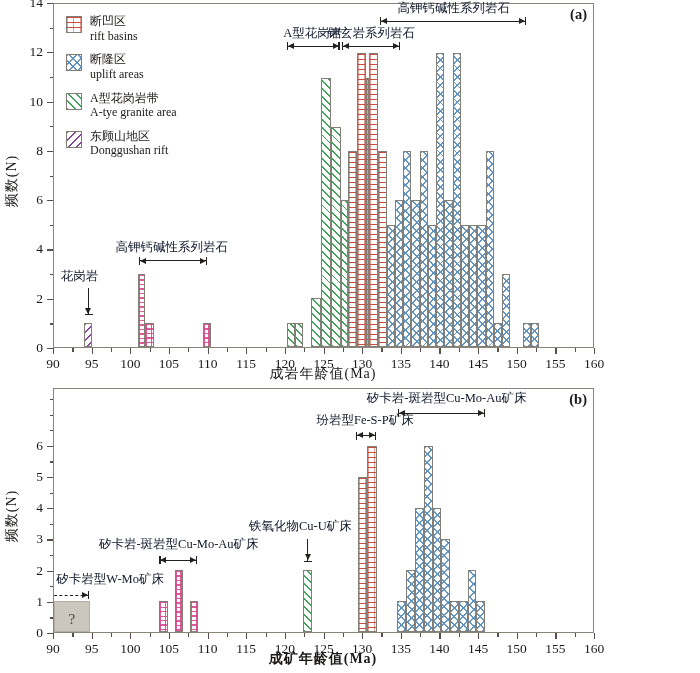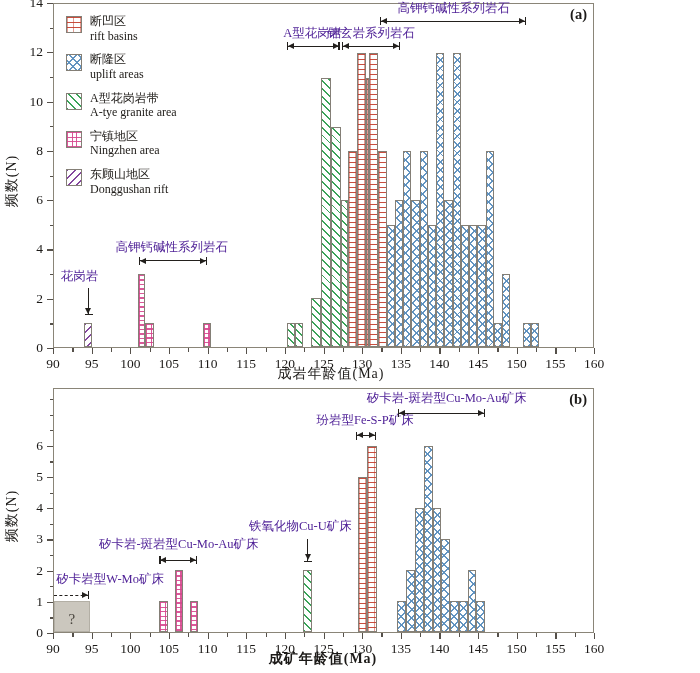--- a/index.html
+++ b/index.html
@@ -31,21 +31,21 @@
   .ytick-label{position:absolute;transform:translateY(-50%);text-align:right;width:30px;font-size:13.5px;}
   .axis-title-x{position:absolute;transform:translateX(-50%);font-size:14px;letter-spacing:1px;}
   .axis-title-y{position:absolute;transform:rotate(-90deg);transform-origin:center;
                 font-size:14px;letter-spacing:1px;white-space:nowrap;}
   .corner-label{position:absolute;top:2px;right:6px;font-weight:bold;font-size:14.5px;}
   .legend{position:absolute;left:12px;top:10px;}
   .legend-item{display:flex;align-items:flex-start;margin-bottom:9px;}
   .legend-swatch{width:16px;height:17px;box-sizing:border-box;border:1px solid #847f76;
                  background:#fff;margin-right:8px;flex:0 0 auto;margin-top:2px;}
   .legend-text{font-size:12px;line-height:1.22;color:#23201d;white-space:nowrap;}
-  .anno-text{position:absolute;font-size:12.5px;color:#4c1d95;white-space:nowrap;}
+  .anno-text{position:absolute;font-size:12.5px;color:#0f172a;white-space:nowrap;}
   .harrow{position:absolute;height:0;border-top:1.2px solid #23201d;}
   .harrow.dashed{border-top-style:dashed;}
   .cap{position:absolute;top:-4.5px;width:1.2px;height:8px;background:#23201d;}
   .head{position:absolute;width:0;height:0;top:-3.6px;
         border-top:3px solid transparent;border-bottom:3px solid transparent;}
   .head-l{border-right:6.5px solid #23201d;left:1px;}
   .head-r{border-left:6.5px solid #23201d;right:1px;}
   .varrow{position:absolute;width:0;border-left:1.2px solid #23201d;}
   .varrow .vhead{position:absolute;left:-3.6px;bottom:1px;width:0;height:0;
         border-left:3px solid transparent;border-right:3px solid transparent;
@@ -72,27 +72,20 @@
           <div class="legend-text">
             <div>断隆区</div>
             <div>uplift  areas</div>
           </div>
         </div>
         <div class="legend-item">
           <div class="legend-swatch bar granite" style="position: relative;"></div>
           <div class="legend-text">
             <div>A型花岗岩带</div>
             <div>A-tye  granite area</div>
-          </div>
-        </div>
-        <div class="legend-item">
-          <div class="legend-swatch bar ningzhen" style="position: relative;"></div>
-          <div class="legend-text">
-            <div>宁镇地区</div>
-            <div>Ningzhen  area</div>
           </div>
         </div>
         <div class="legend-item">
           <div class="legend-swatch bar donggushan" style="position: relative;"></div>
           <div class="legend-text">
             <div>东顾山地区</div>
             <div>Donggushan rift</div>
           </div>
         </div>
       </div>
@@ -156,21 +149,21 @@
       </div>
       <div class="anno-text" style="bottom: 96.0714%; left: 74.1429%; transform: translateX(-50%);">高钾钙碱性系列岩石</div>
       <div class="harrow" style="left: 60.4286%; width: 27.1429%; bottom: 94.8571%;">
         <div class="cap" style="left: 0px;"></div>
         <div class="head head-l"></div>
         <div class="cap" style="right: 0px;"></div>
         <div class="head head-r"></div>
       </div>
     </div>
   <div class="axis-title-y" style="left:-38px;top:172px;width:100px;text-align:center;">频数(N)</div>
-  <div class="axis-title-x" style="left:323px;top:365px;margin-left:8px;">成岩年龄值(Ma)</div>
+  <div class="axis-title-x" style="left:323px;top:365px;">成岩年龄值(Ma)</div>
 
   <div class="plot" id="plot-b">
     <div class="corner-label">(b)</div>
   <div class="bar skarn" style="left: 0%; width: 6.64286%; height: 12.7389%;">
         <span class="bar-label">?</span>
       </div>
       <div class="bar ningzhen" style="left: 19.5714%; width: 1.5%; height: 12.7389%;"></div>
       <div class="bar ningzhen" style="left: 22.4286%; width: 1.5%; height: 25.4777%;"></div>
       <div class="bar ningzhen" style="left: 25.2857%; width: 1.5%; height: 12.7389%;"></div>
       <div class="bar granite" style="left: 46.1429%; width: 1.71429%; height: 25.4777%;"></div>

